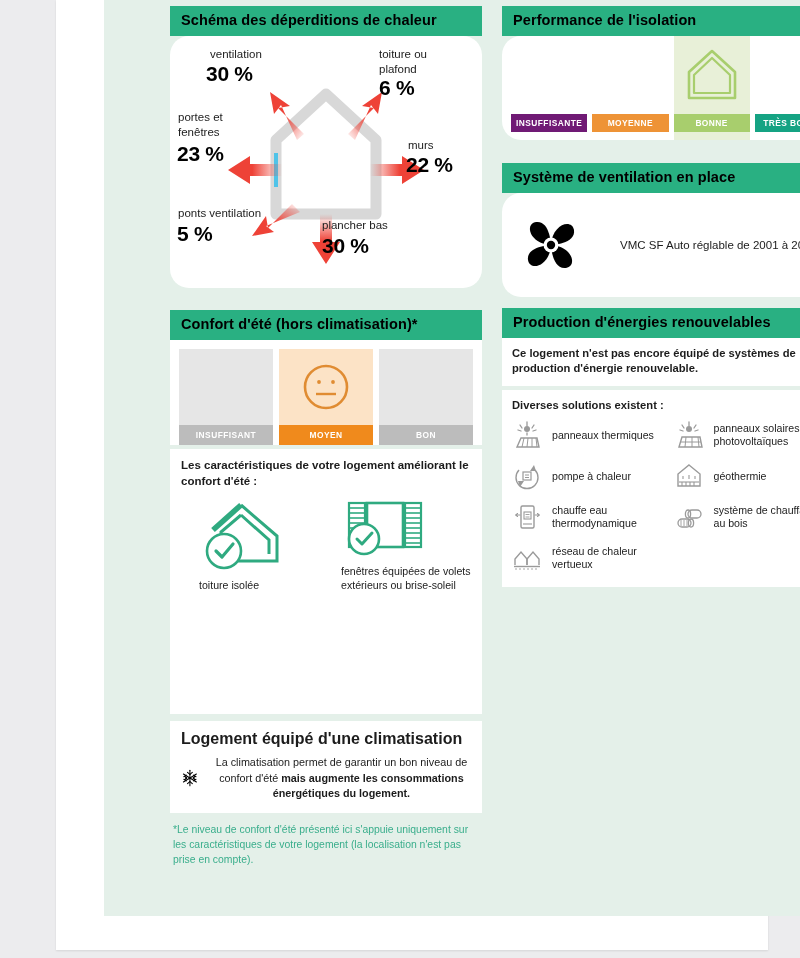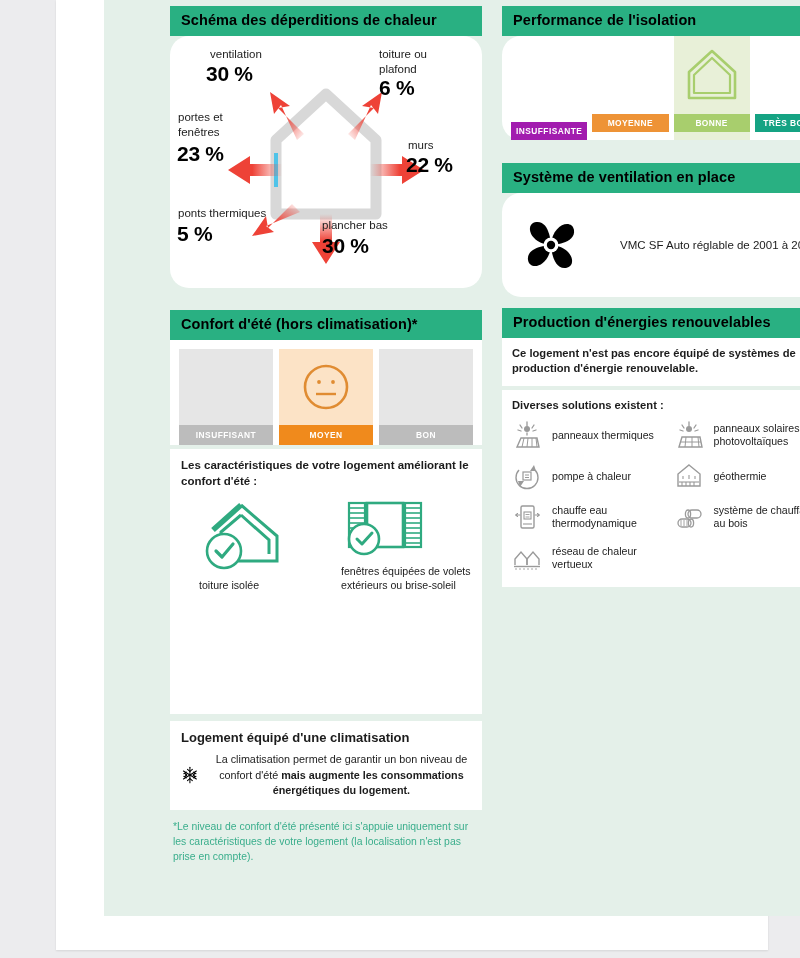--- a/index.html
+++ b/index.html
@@ -61,21 +61,21 @@
   .cmf-lab  { text-align:center; color:#fff; font-size:8.4px; font-weight:bold; letter-spacing:.45px; padding:5px 0; }
   .cmf-feat { background:#fff; margin-top:4px; padding: 9px 11px 14px; }
   .cmf-feat h4 { font-size: 11.5px; color: #1c1c1c; line-height: 1.35; }
   .feat-grid { position: relative; height: 205px; margin-top: 6px; }
   .feat { position: absolute; text-align: left; }
   .feat-cap { font-size: 10.6px; color: #1c1c1c; line-height: 1.3; }
 
   
   #clim { position:absolute; left: 66px; top: 721px; width: 312px; }
   .clim-box { background:#fff; padding: 9px 11px 11px; }
-  .clim-title { font-size: 13px; font-weight: bold; color:#1c1c1c; }
+  .clim-title { font-size: 16px; font-weight: bold; color:#1c1c1c; }
   .clim-row { display:flex; align-items:center; gap: 13px; margin-top: 7px; }
   .clim-txt { font-size: 10.8px; color:#1c1c1c; line-height: 1.45; text-align: center; }
   .clim-txt b { font-weight: bold; }
   .footnote { font-size: 10.4px; color:#3aae8c; line-height:1.45; padding: 9px 3px 0 3px; }
 
   
   #renew { left: 398px; top: 308px; width: 337px; }
   .rn-intro { background:#fff; padding: 8px 10px 10px; font-size:11.2px; font-weight:bold; color:#1c1c1c; line-height:1.35; }
   .rn-list  { background:#fff; margin-top:4px; padding: 9px 10px 14px; }
   .rn-sub { font-size:11.2px; font-weight:bold; color:#1c1c1c; margin-bottom: 9px; }
@@ -151,35 +151,35 @@
 
       <div class="hl-label" style="left:209px; top:11px; width:72px;">toiture ou plafond</div>
       <div class="hl-val" style="left:209px; top:40px;">6 %</div>
 
       <div class="hl-label" style="left:8px;   top:74px; width:70px;">portes et fenêtres</div>
       <div class="hl-val" style="left:7px;   top:106px;">23 %</div>
 
       <div class="hl-label" style="left:238px; top:102px;">murs</div>
       <div class="hl-val" style="left:236px; top:117px;">22 %</div>
 
-      <div class="hl-label" style="left:8px;   top:170px;">ponts thermiques</div>
+      <div class="hl-label" style="left:8px;   top:170px;">ponts ventilation</div>
       <div class="hl-val" style="left:7px;   top:186px;">5 %</div>
 
       <div class="hl-label" style="left:152px; top:182px;">plancher bas</div>
       <div class="hl-val" style="left:152px; top:198px;">30 %</div>
     </div>
   </div>
 
   <div class="panel" id="insulation">
     <div class="phead">Performance de l'isolation</div>
     <div class="pbody">
       <div class="ins-cols">
         <div class="ins-col">
           <div class="ins-fill"></div>
-          <div class="sc-lab" style="background:#a21caf; ">INSUFFISANTE</div>
+          <div class="sc-lab" style="background:#701a75; margin-bottom:8px;">INSUFFISANTE</div>
         </div>
         <div class="ins-col">
           <div class="ins-fill"></div>
           <div class="sc-lab" style="background:#ee9336; margin-bottom:8px;">MOYENNE</div>
         </div>
         <div class="ins-col" style="background:#e8f0d8;">
           <div class="ins-fill">
             <svg width="56" height="58" viewBox="0 0 56 58">
               <path d="M28 5 L51 26 L51 52 L5 52 L5 26 Z" fill="none" stroke="#a8ce6d" stroke-width="2.6" stroke-linejoin="round"></path>
               <path d="M28 12 L46 29 L46 47 L10 47 L10 29 Z" fill="none" stroke="#a8ce6d" stroke-width="2.2" stroke-linejoin="round"></path>

